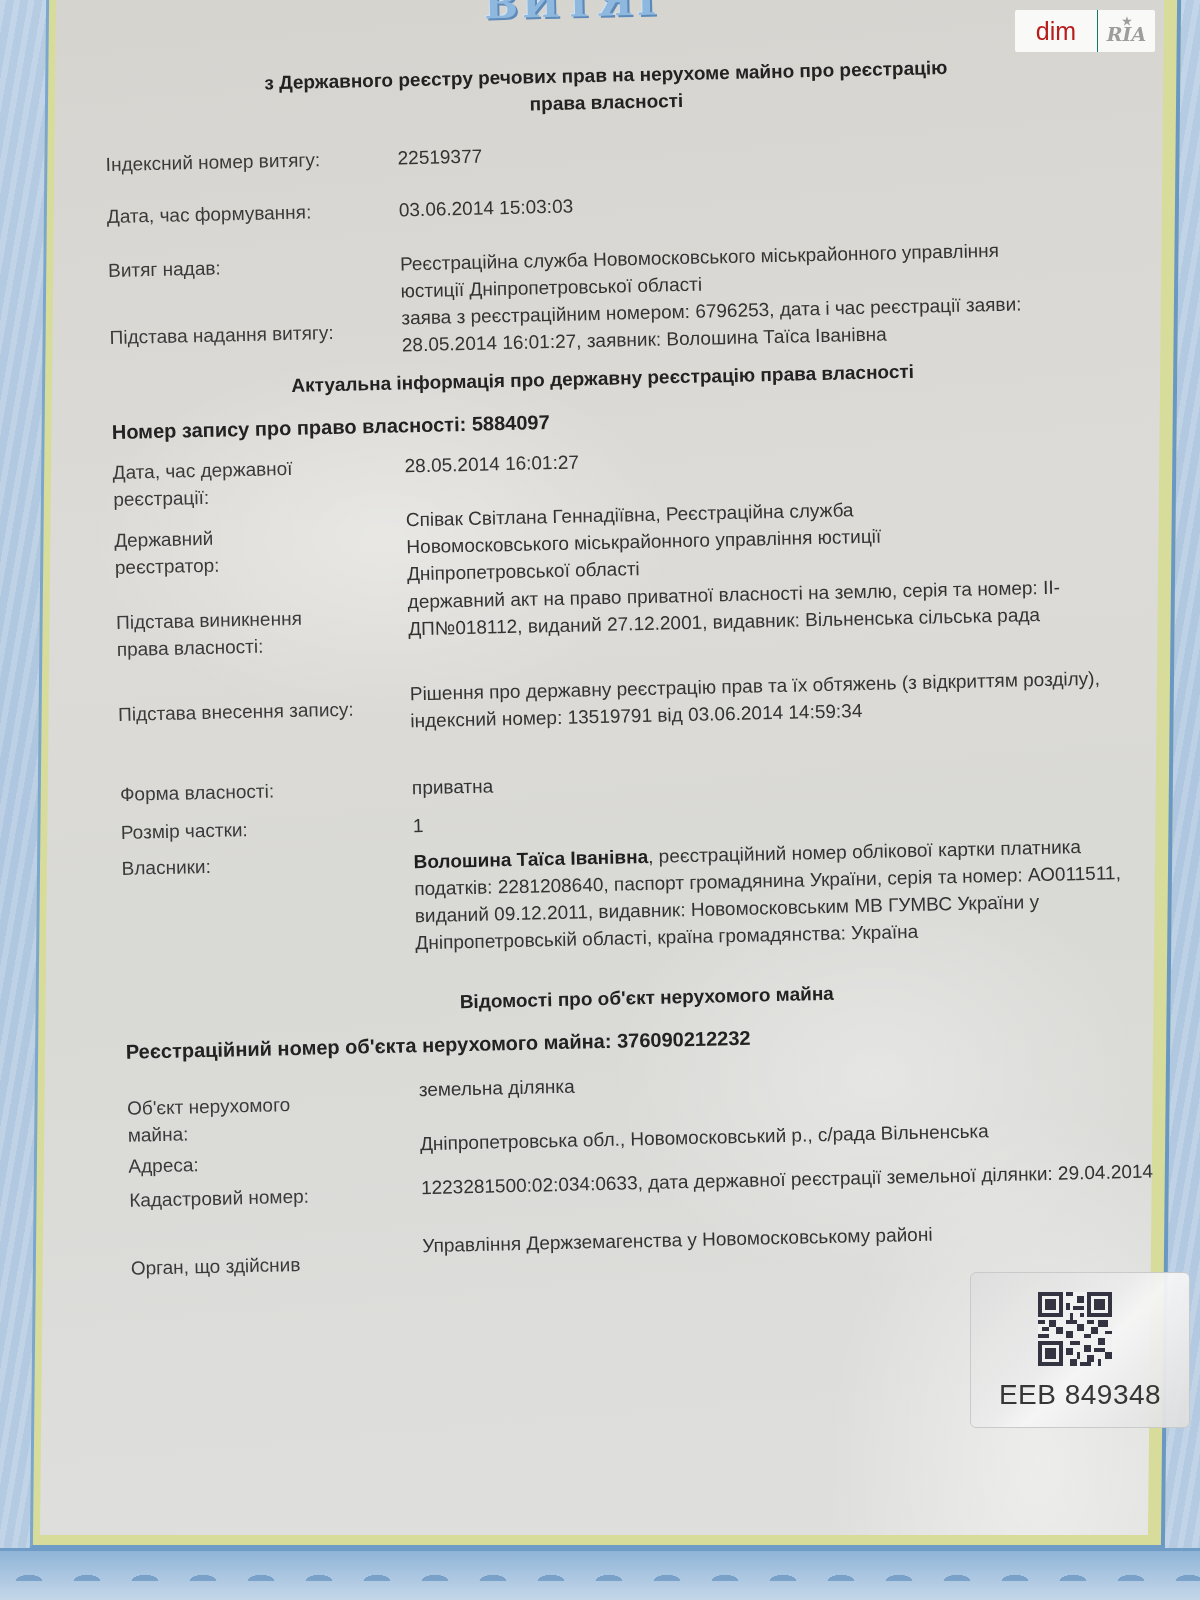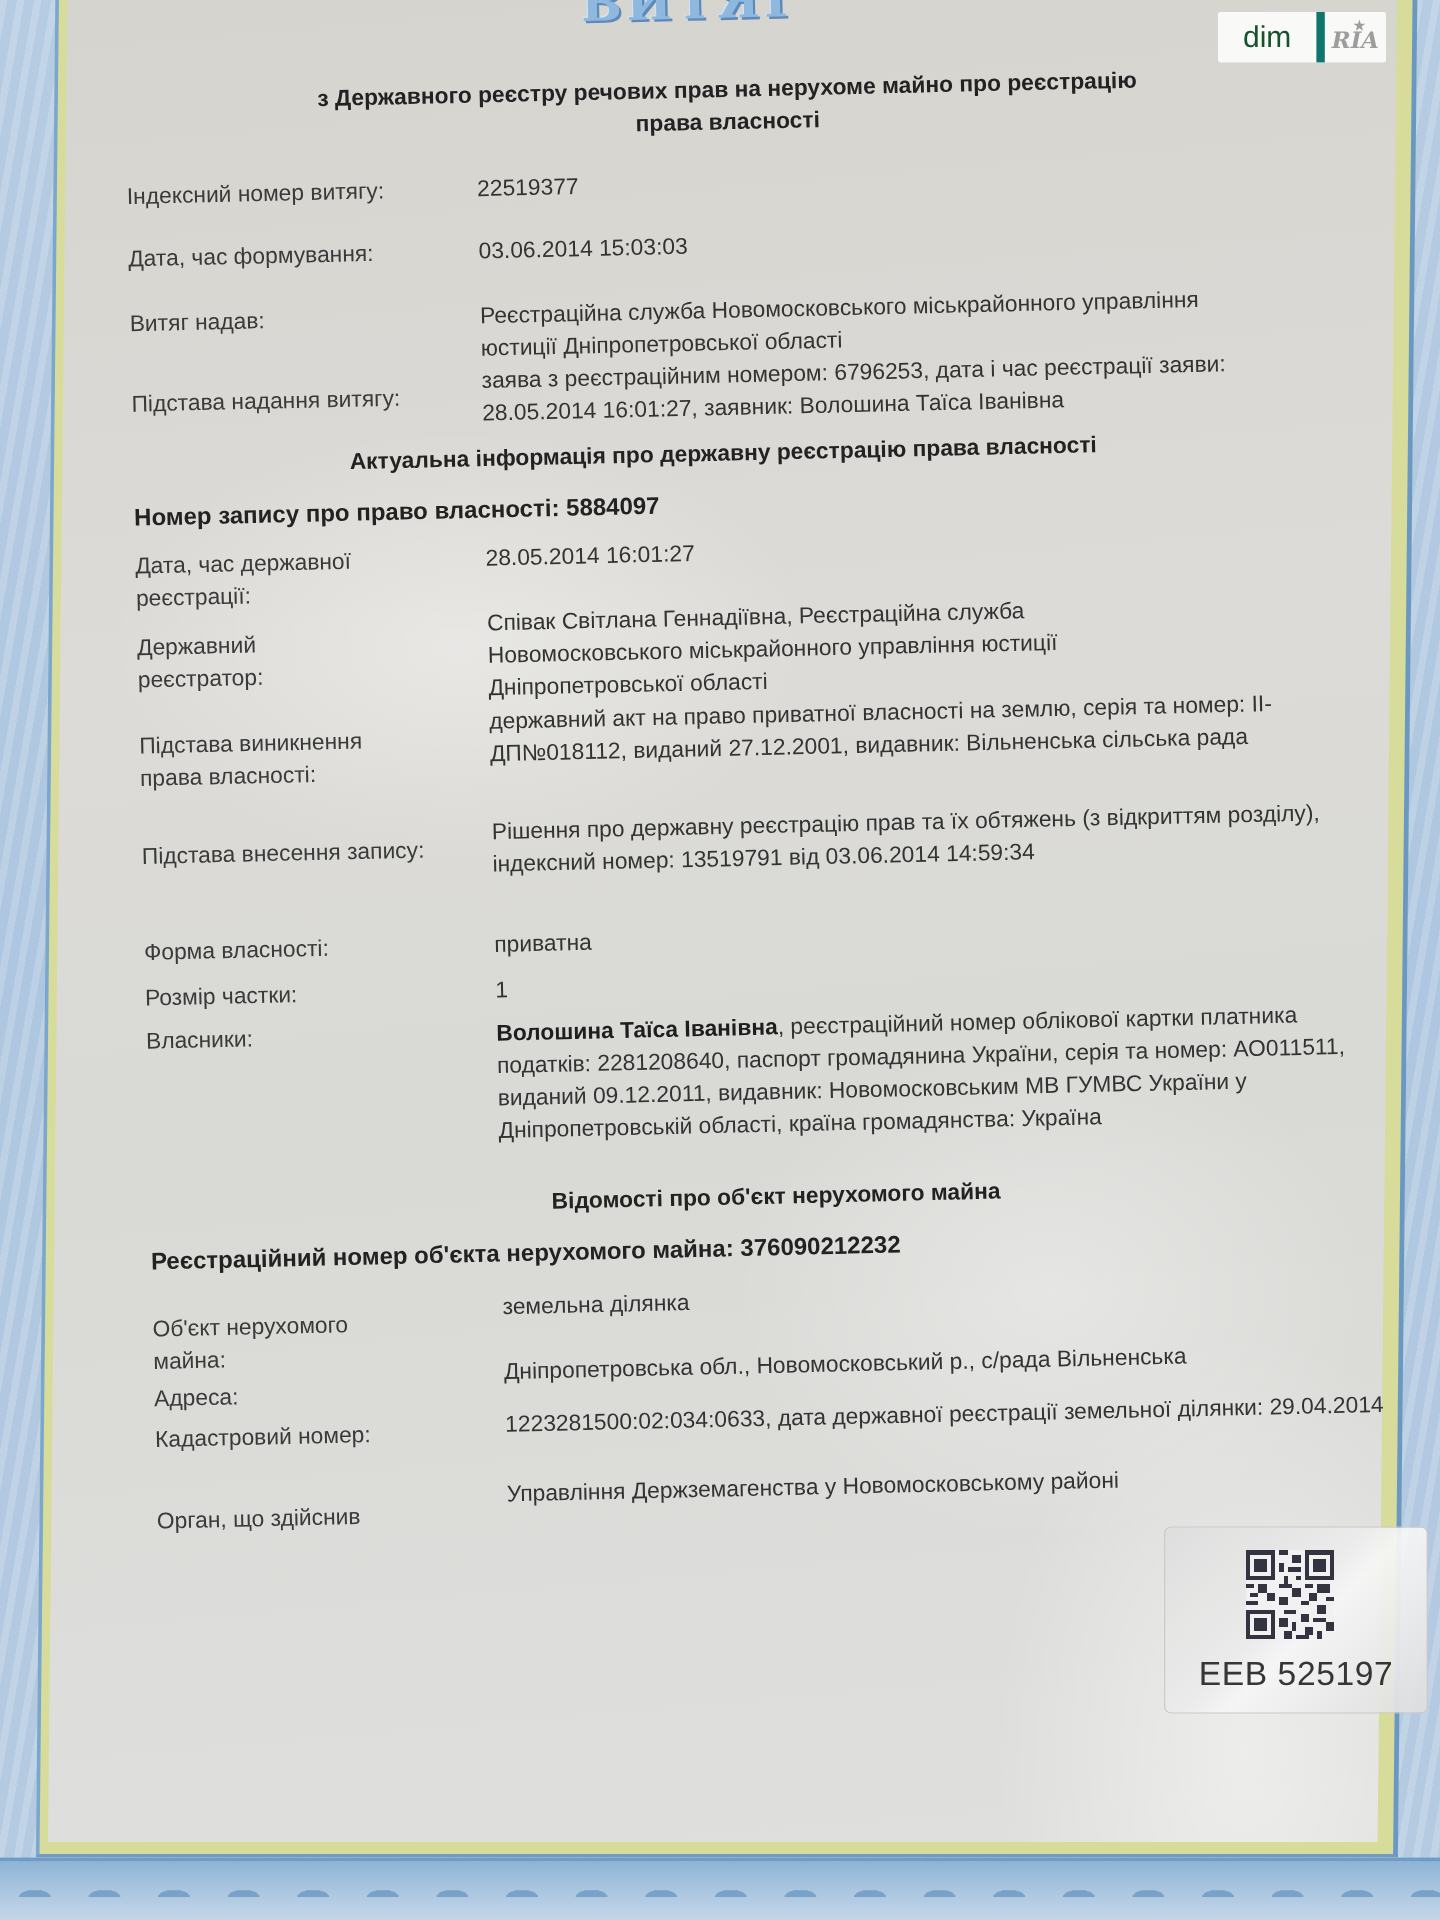--- a/index.html
+++ b/index.html
@@ -121,22 +121,22 @@
       width: 140px; height: 42px;
       background: rgba(255,255,255,0.85);
       display: flex;
       align-items: center;
       border-radius: 2px;
     }
     .watermark .wm-dim {
       width: 82px;
       text-align: center;
       font-size: 25px;
-      color: #14532d;
-      border-right: 7px solid #0f766e;
+      color: #b91c1c;
+      border-right: 1px solid #0f766e;
       line-height: 42px;
     }
     .watermark .wm-ria {
       flex: 1;
       text-align: center;
       font-family: "DejaVu Serif", serif;
       font-weight: bold;
       font-style: italic;
       font-size: 19px;
       color: #9d9d9d;
@@ -308,21 +308,21 @@
       <rect x="8" y="16" width="2" height="2"></rect>
         <rect x="11" y="17" width="1" height="2"></rect>
       <rect x="16" y="16" width="3" height="1"></rect>
         <rect x="19" y="17" width="2" height="2"></rect>
       <rect x="14" y="18" width="2" height="2"></rect>
         <rect x="9" y="19" width="2" height="2"></rect>
       <rect x="12" y="20" width="3" height="1"></rect>
         <rect x="17" y="19" width="1" height="2"></rect>
     </g>
   </svg>
-  <div class="serial">EEB 525197</div>
+  <div class="serial">EEB 849348</div>
 </div>
 
 <div class="watermark">
   <div class="wm-dim">dim</div>
   <div class="wm-ria">
     <span class="wm-star">★</span>
     <span>RIA</span>
   </div>
 </div>
 

